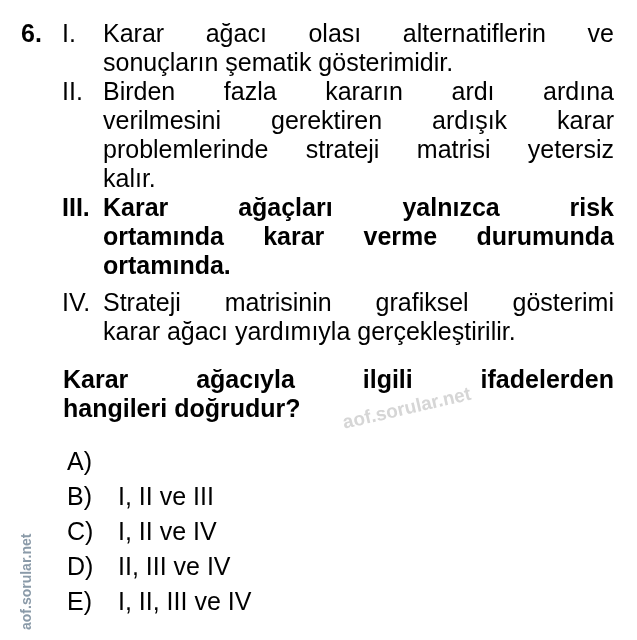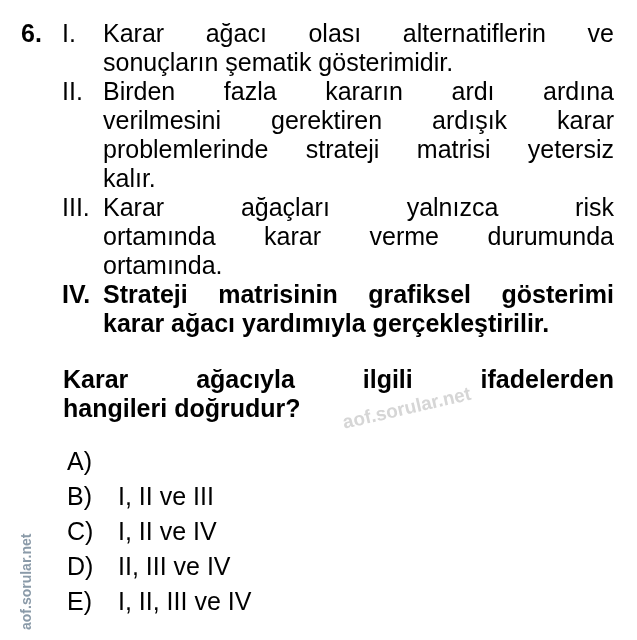--- a/index.html
+++ b/index.html
@@ -59,39 +59,39 @@
         </div>
         <div class="line just">
           <span>problemlerinde</span>
           <span>strateji</span>
           <span>matrisi</span>
           <span>yetersiz</span>
         </div>
         <div class="line"><span>kalır.</span></div>
       </div>
     </div>
-    <div class="stmt" style="top: 193px;">
+    <div class="stmt" style="top: 193px; font-weight: bold;">
       <span class="roman">III.</span>
       <div class="text">
         <div class="line just">
           <span>Karar</span>
           <span>ağaçları</span>
           <span>yalnızca</span>
           <span>risk</span>
         </div>
         <div class="line just">
           <span>ortamında</span>
           <span>karar</span>
           <span>verme</span>
           <span>durumunda</span>
         </div>
         <div class="line"><span>ortamında.</span></div>
       </div>
     </div>
-    <div class="stmt" style="top: 280px; font-weight: bold;">
+    <div class="stmt" style="top: 288px;">
       <span class="roman">IV.</span>
       <div class="text">
         <div class="line just">
           <span>Strateji</span>
           <span>matrisinin</span>
           <span>grafiksel</span>
           <span>gösterimi</span>
         </div>
         <div class="line"><span>karar ağacı yardımıyla gerçekleştirilir.</span></div>
       </div>

